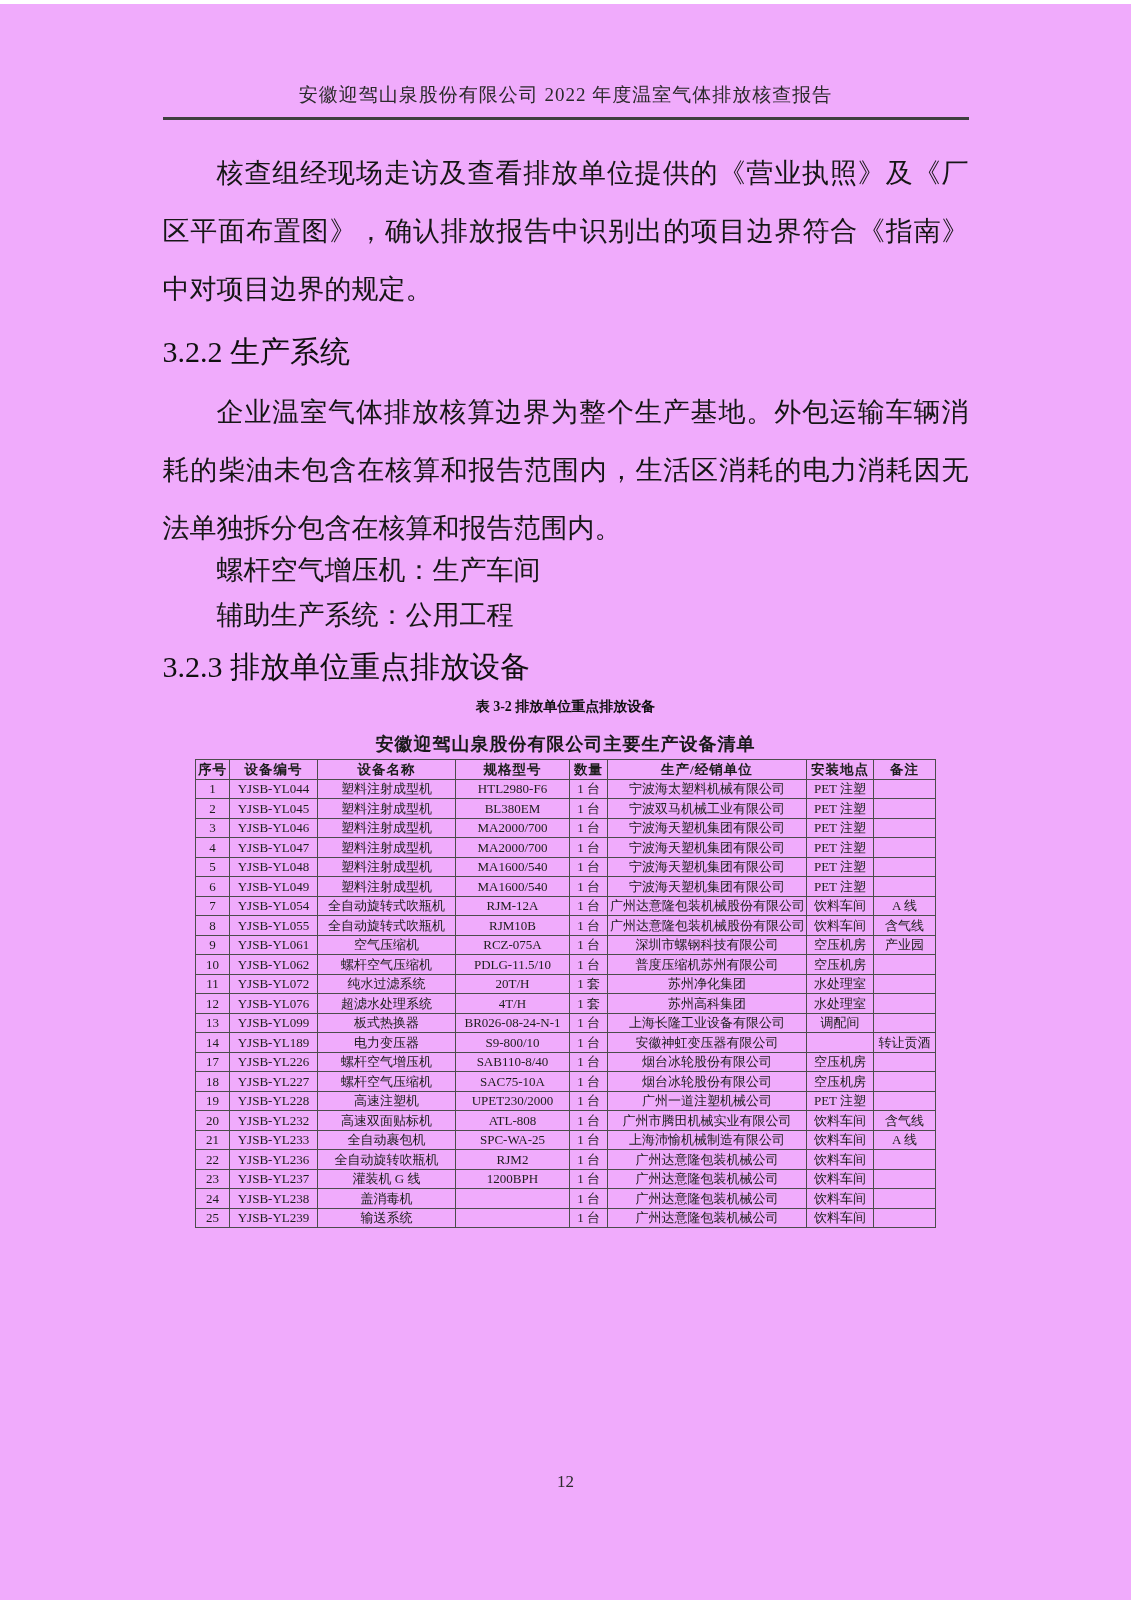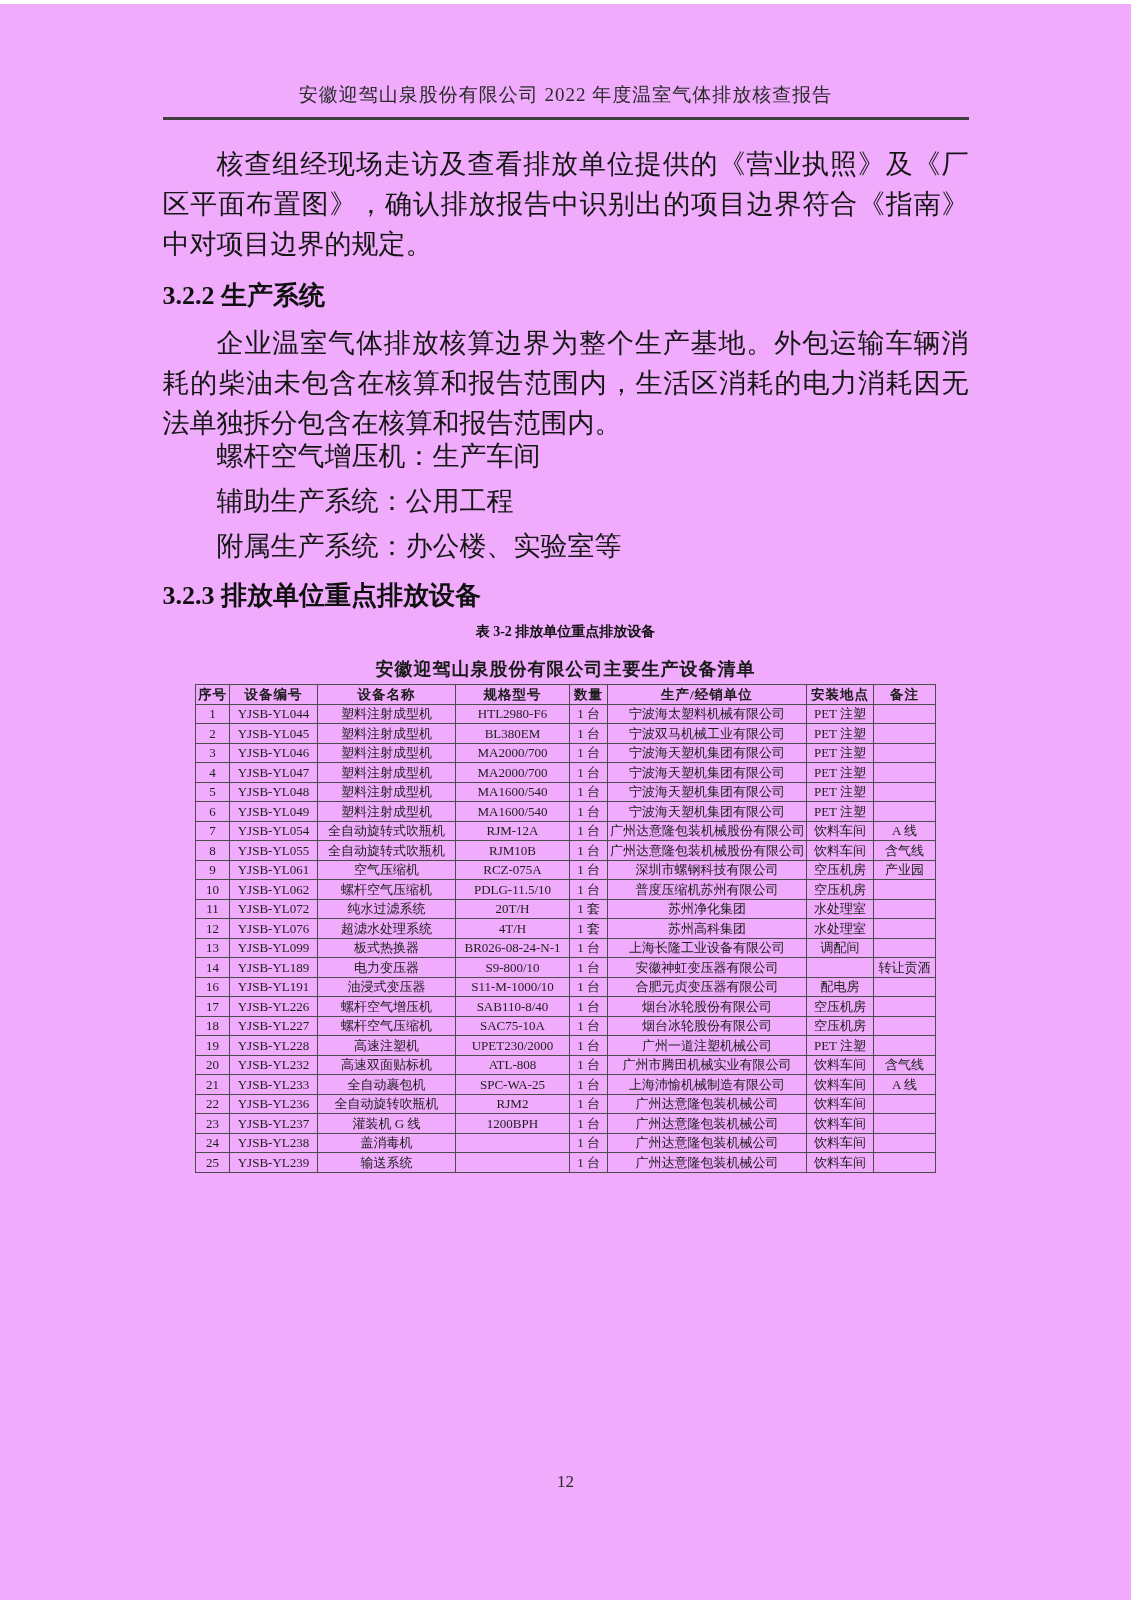--- a/index.html
+++ b/index.html
@@ -26,29 +26,29 @@
     text-align: center;
     font-size: 19px;
     letter-spacing: 1px;
     color: #2a2a2a;
     padding-bottom: 9px;
     border-bottom: 3px solid #3f3f3f;
   }
   .body-para {
     margin: 24px 0 0 0;
     font-size: 27px;
-    line-height: 40px;
+    line-height: 58px;
     text-align: justify;
     color: #161616;
   }
   .indent { text-indent: 54px; }
   .sec-heading {
     margin: 14px 0 10px 0;
-    font-size: 26px;
-    font-weight: bold;
+    font-size: 30px;
+    font-weight: normal;
     color: #101010;
   }
   .sys-line {
     margin: 0 0 18px 0;
     padding-left: 54px;
     font-size: 27px;
     line-height: 27px;
     color: #161616;
   }
   .sys-line:first-of-type { margin-top: 14px; }
@@ -114,21 +114,20 @@
     <p class="body-para indent">核查组经现场走访及查看排放单位提供的《营业执照》及《厂区平面布置图》，确认排放报告中识别出的项目边界符合《指南》中对项目边界的规定。</p>
 
     <h3 class="sec-heading">3.2.2 生产系统</h3>
 
     <p class="body-para indent" style="margin-top:0;">企业温室气体排放核算边界为整个生产基地。外包运输车辆消耗的柴油未包含在核算和报告范围内，生活区消耗的电力消耗因无法单独拆分包含在核算和报告范围内。</p>
 
     <p class="sys-line">螺杆空气增压机：生产车间</p>
 
     <p class="sys-line">辅助生产系统：公用工程</p>
 
-    <p class="sys-line">附属生产系统：办公楼、实验室等</p>
 
     <h3 class="sec-heading">3.2.3 排放单位重点排放设备</h3>
 
     <div class="table-title">表 3-2 排放单位重点排放设备</div>
 
     <div class="table-caption">安徽迎驾山泉股份有限公司主要生产设备清单</div>
 
     <table class="equip">
       <colgroup>
           <col style="width: 34px;">
@@ -287,30 +286,20 @@
             <td>14</td>
             <td>YJSB-YL189</td>
             <td>电力变压器</td>
             <td>S9-800/10</td>
             <td>1 台</td>
             <td>安徽神虹变压器有限公司</td>
             <td></td>
             <td>转让贡酒</td>
           </tr>
           <tr>
-            <td>16</td>
-            <td>YJSB-YL191</td>
-            <td>油浸式变压器</td>
-            <td>S11-M-1000/10</td>
-            <td>1 台</td>
-            <td>合肥元贞变压器有限公司</td>
-            <td>配电房</td>
-            <td></td>
-          </tr>
-          <tr>
             <td>17</td>
             <td>YJSB-YL226</td>
             <td>螺杆空气增压机</td>
             <td>SAB110-8/40</td>
             <td>1 台</td>
             <td>烟台冰轮股份有限公司</td>
             <td>空压机房</td>
             <td></td>
           </tr>
           <tr>

